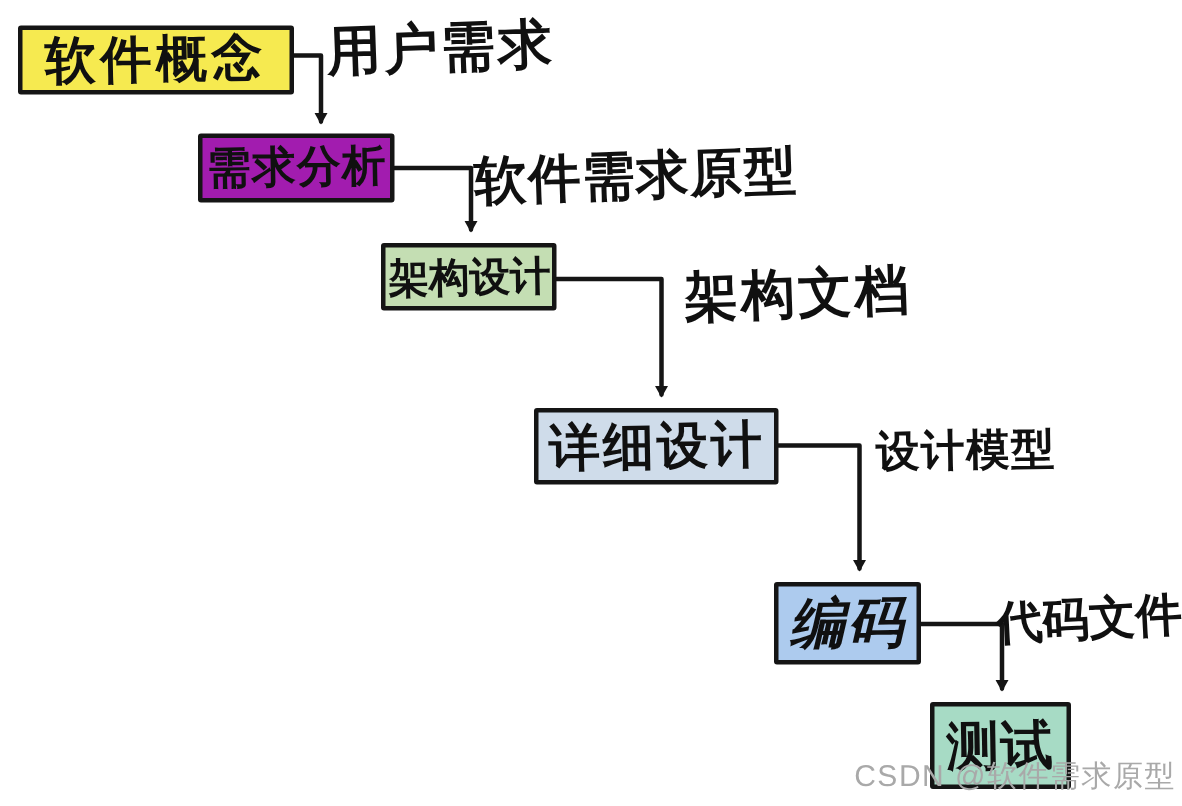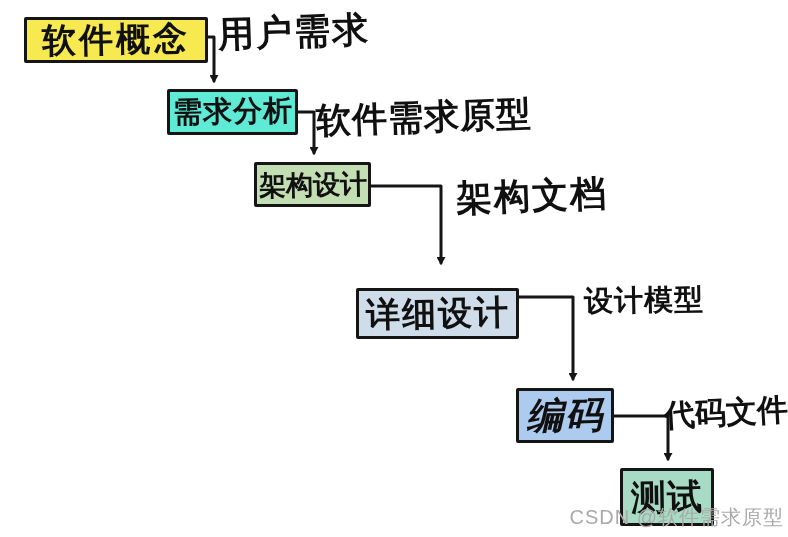--- a/index.html
+++ b/index.html
@@ -59,30 +59,30 @@
         <path d="M0,0 L8,4.5 L0,9 Z" fill="#151515"></path>
       </marker>
     </defs>
     <path d="M196,37 L214,37 L214,81" fill="none" stroke="#151515" stroke-width="3" stroke-linecap="round" stroke-linejoin="round" marker-end="url(#ah)"></path>
     <path d="M263,112 L314,112 L314,153" fill="none" stroke="#151515" stroke-width="3" stroke-linecap="round" stroke-linejoin="round" marker-end="url(#ah)"></path>
     <path d="M371,186 L441,186 L441,263" fill="none" stroke="#151515" stroke-width="3" stroke-linecap="round" stroke-linejoin="round" marker-end="url(#ah)"></path>
     <path d="M519,297 L573,297 L573,379" fill="none" stroke="#151515" stroke-width="3" stroke-linecap="round" stroke-linejoin="round" marker-end="url(#ah)"></path>
     <path d="M614,416 L668,416 L668,459" fill="none" stroke="#151515" stroke-width="3" stroke-linecap="round" stroke-linejoin="round" marker-end="url(#ah)"></path>
   </svg>
 
-  <div class="node n-concept" style="background: rgb(246, 234, 80); margin-left: 12px;">
+  <div class="node n-concept" style="background: rgb(246, 234, 80);">
     <span class="node-label">软件概念</span>
   </div>
-  <div class="node n-requirements" style="background: #5eead4; margin-left: 35px;">
+  <div class="node n-requirements" style="background: #a21caf;">
     <span class="node-label">需求分析</span>
   </div>
   <div class="node n-architecture" style="background: rgb(196, 222, 179);">
     <span class="node-label">架构设计</span>
   </div>
-  <div class="node n-detail" style="background: rgb(207, 220, 234); margin-top: 16px;">
+  <div class="node n-detail" style="background: rgb(207, 220, 234);">
     <span class="node-label">详细设计</span>
   </div>
   <div class="node n-coding" style="background: rgb(173, 203, 238); font-style: italic;">
     <span class="node-label">编码</span>
   </div>
   <div class="node n-testing" style="background: rgb(167, 219, 197);">
     <span class="node-label">测试</span>
   </div>
 
   <div class="edge-label el-0">用户需求</div>

